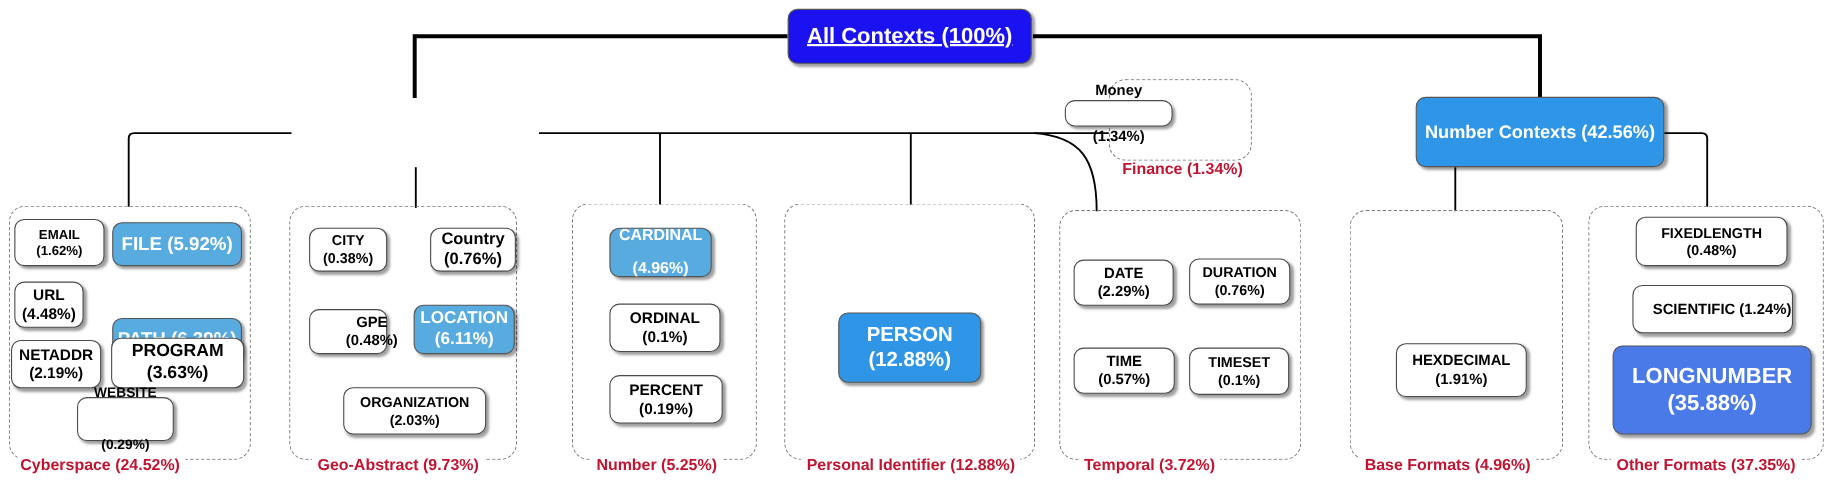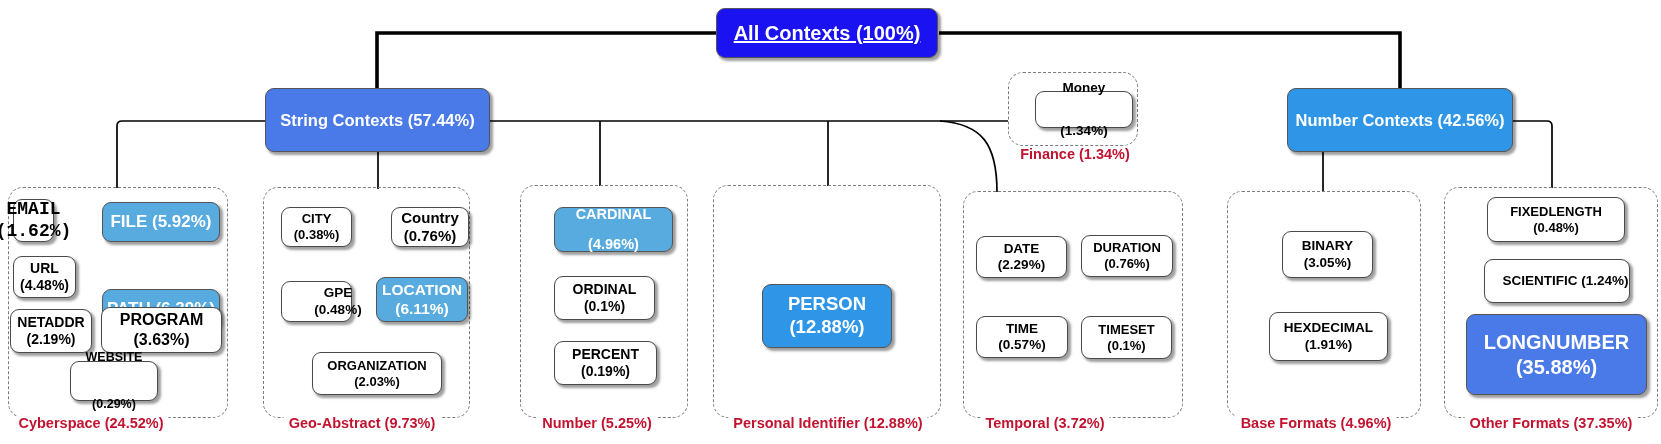--- a/index.html
+++ b/index.html
@@ -38,39 +38,36 @@
     <path class="thin" d="M600,121 V186"></path>
     <path class="thin" d="M828,121 V186"></path>
     <path class="thin" d="M940,121 C982,124 997,144 997,192"></path>
     <path class="thin" d="M1323,152 V192"></path>
     <path class="thin" d="M1513,121 H1547 Q1552,121 1552,126 V188"></path>
   </svg>
 
   <div class="node c-primary" style="left:716px;top:8px;width:222px;height:50px;font-size:20px;text-decoration:underline;">
     <span>All Contexts (100%)</span>
   </div>
-  <div class="node c-royal" style="left:265px;top:88px;width:225px;height:64px;font-size:16.5px;">
-    <span>String Contexts (57.44%)</span>
-  </div>
   <div class="node c-dodger" style="left:1287px;top:88px;width:226px;height:64px;font-size:16.5px;">
     <span>Number Contexts (42.56%)</span>
   </div>
 
   <div class="group" style="left:1008px;top:72px;width:130px;height:74px;">
     <div class="glabel" style="left:66px;bottom:-18px;">Finance (1.34%)</div>
   </div>
-  <div class="node" style="left:1035px;top:91px;width:98px;height:37px;font-size:13.5px;gap:26px;">
+  <div class="node" style="left:968px;top:91px;width:98px;height:24px;font-size:13.5px;gap:26px;">
     <span>Money</span>
     <span>(1.34%)</span>
   </div>
 
   <div class="group" style="left:8px;top:187px;width:220px;height:231px;">
     <div class="glabel" style="left:82px;bottom:-15px;">Cyberspace (24.52%)</div>
   </div>
-  <div class="node" style="left:13px;top:199px;width:41px;height:43px;font-size:18px;font-family:Liberation Mono, monospace;">
+  <div class="node" style="left:13px;top:199px;width:82px;height:43px;font-size:12px;">
     <span>EMAIL</span>
     <span>(1.62%)</span>
   </div>
   <div class="node c-sky" style="left:102px;top:202px;width:118px;height:40px;font-size:17px;">
     <span>FILE (5.92%)</span>
     <span></span>
   </div>
   <div class="node" style="left:13px;top:256px;width:63px;height:42px;font-size:14px;">
     <span>URL</span>
     <span>(4.48%)</span>
@@ -112,21 +109,21 @@
     <span>(6.11%)</span>
   </div>
   <div class="node" style="left:312px;top:352px;width:130px;height:43px;font-size:13px;">
     <span>ORGANIZATION</span>
     <span>(2.03%)</span>
   </div>
 
   <div class="group" style="left:520px;top:185px;width:168px;height:233px;">
     <div class="glabel" style="left:76px;bottom:-15px;">Number (5.25%)</div>
   </div>
-  <div class="node c-sky" style="left:554px;top:207px;width:119px;height:45px;font-size:14.5px;gap:12px;">
+  <div class="node c-sky" style="left:554px;top:207px;width:93px;height:45px;font-size:14.5px;gap:12px;">
     <span>CARDINAL</span>
     <span>(4.96%)</span>
   </div>
   <div class="node" style="left:554px;top:276px;width:101px;height:44px;font-size:14px;">
     <span>ORDINAL</span>
     <span>(0.1%)</span>
   </div>
   <div class="node" style="left:554px;top:341px;width:103px;height:44px;font-size:14px;">
     <span>PERCENT</span>
     <span>(0.19%)</span>
@@ -156,24 +153,20 @@
     <span>(0.57%)</span>
   </div>
   <div class="node" style="left:1081px;top:316px;width:91px;height:43px;font-size:13px;">
     <span>TIMESET</span>
     <span>(0.1%)</span>
   </div>
 
   <div class="group" style="left:1227px;top:191px;width:194px;height:227px;">
     <div class="glabel" style="left:88px;bottom:-15px;">Base Formats (4.96%)</div>
   </div>
-  <div class="node" style="left:1282px;top:231px;width:91px;height:47px;font-size:13.5px;">
-    <span>BINARY</span>
-    <span>(3.05%)</span>
-  </div>
   <div class="node" style="left:1269px;top:312px;width:119px;height:49px;font-size:13.5px;">
     <span>HEXDECIMAL</span>
     <span>(1.91%)</span>
   </div>
 
   <div class="group" style="left:1444px;top:187px;width:214px;height:231px;">
     <div class="glabel" style="left:106px;bottom:-15px;">Other Formats (37.35%)</div>
   </div>
   <div class="node" style="left:1487px;top:197px;width:138px;height:45px;font-size:13px;">
     <span>FIXEDLENGTH</span>

